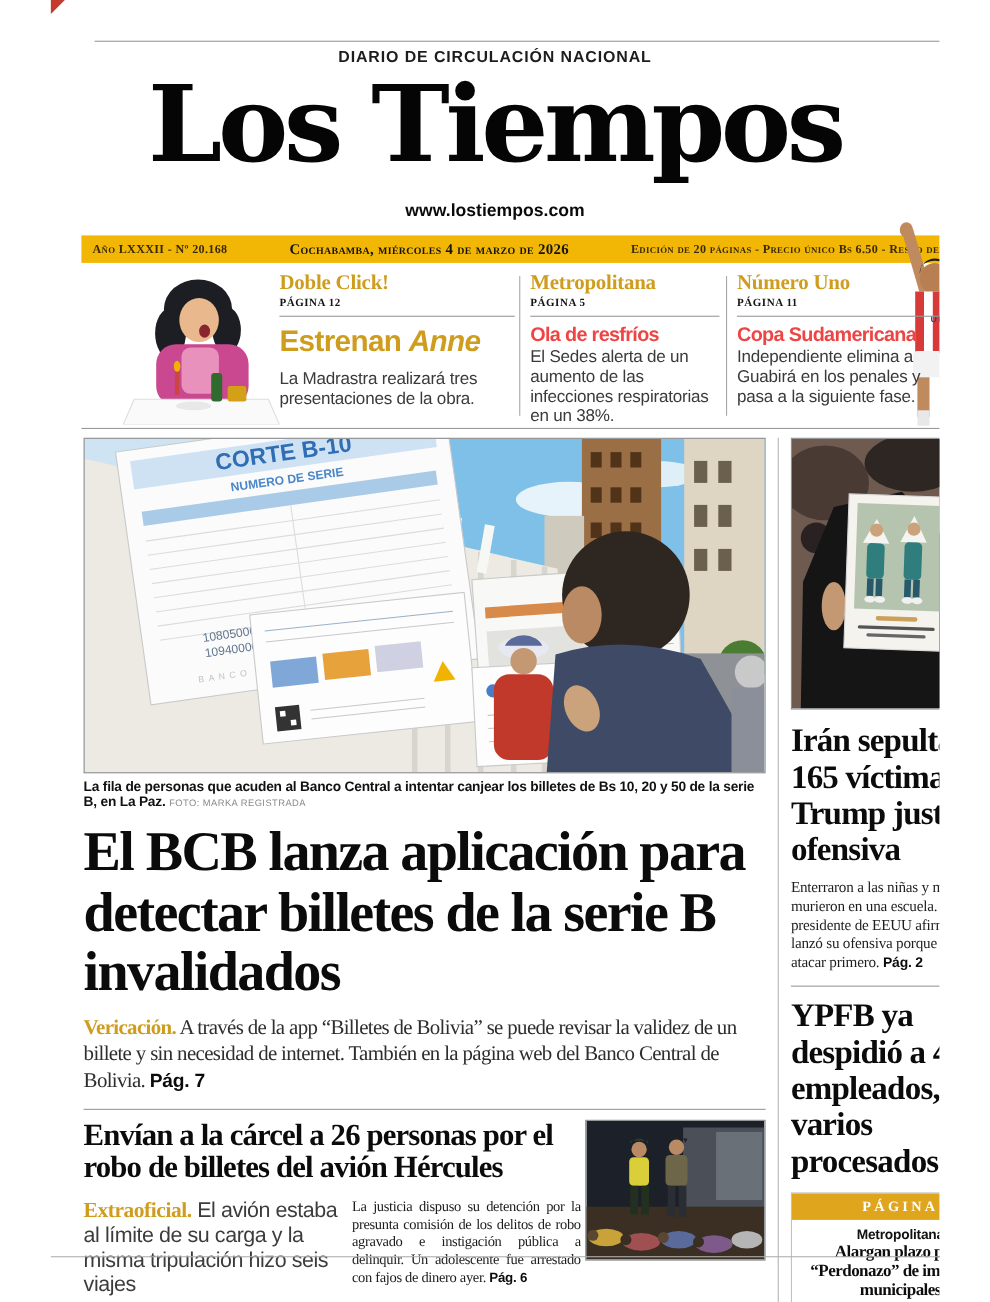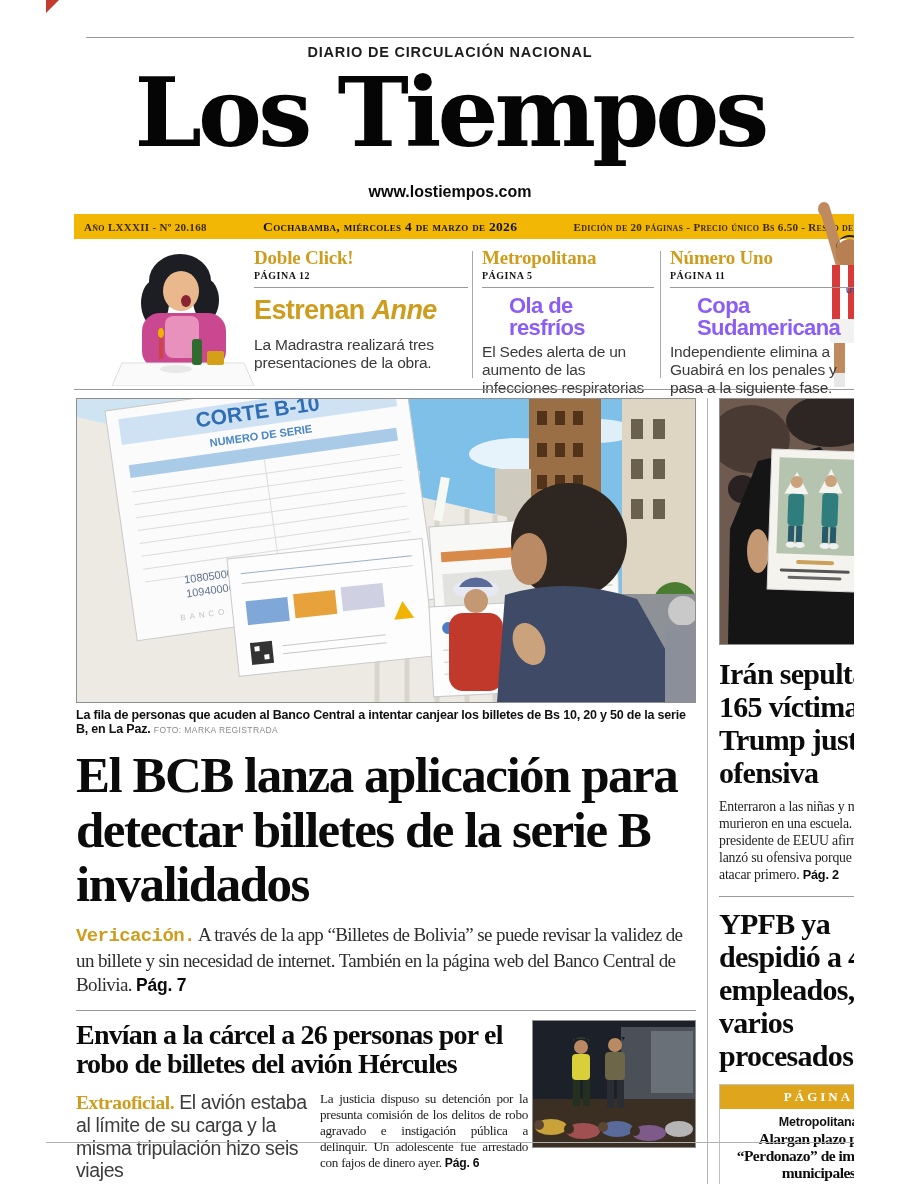--- a/index.html
+++ b/index.html
@@ -31,21 +31,21 @@
   .t1 { left:180px; width:214px; }
   .t2 { left:408px; width:172px; }
   .t3 { left:596px; width:188px; z-index:3; }
   .tz-vdiv { position:absolute; top:6px; bottom:10px; width:1px; background:#a8a8a8; }
   .vd1 { left:398px; } .vd2 { left:586px; }
   .kicker-gold { font-family:"Liberation Serif", serif; font-weight:bold; font-size:19px;
     color:var(--gold_text,#cf9d1e); letter-spacing:-0.2px; }
   .pagina { font-family:"Liberation Serif", serif; font-weight:bold; font-size:10px;
     letter-spacing:0.5px; color:#151515; margin-top:1px; }
   .t-rule { height:1px; background:#9a9a9a; margin:6px 0 7px; }
-  .t-title { font-size:22px; font-weight:bold; letter-spacing:-0.6px; color:#8b5cf6; line-height:1.02;margin-left:27px; }
+  .t-title { font-size:18px; font-weight:bold; letter-spacing:-0.6px; color:#ef4444; line-height:1.02; }
   .t-title-gold { font-size:27px; font-weight:bold; letter-spacing:-0.6px;
     color:var(--gold_text,#cf9d1e); margin:2px 0 10px; }
   .t-title-gold em { font-style:italic; }
   .t-body { font-size:15.5px; line-height:1.16; letter-spacing:-0.2px; color:#3a3a3a; margin-top:3px; }
   .teaser-photo { position:absolute; }
   .tp-left { left:30px; top:0; }
   .tp-right { right:-6px; top:-44px; z-index:2; }
 
   .teaser-bottom-rule { position:absolute; top:389px; left:28px; width:844px; height:1px; background:#9a9a9a; }
 
@@ -55,21 +55,21 @@
 
   figure.photo { border:1px solid #8f8f8f; overflow:hidden; background:#dfe7ee; }
   .lead-photo { width:620px; height:305px; }
   .caption { margin-top:5px; font-size:12.5px; font-weight:bold; letter-spacing:-0.2px; color:#111; }
   .caption .credit { font-weight:normal; font-size:8.5px; color:#8a8a8a; letter-spacing:0.4px; }
 
   .lead-headline { margin-top:12px; font-family:"Liberation Serif", serif; font-weight:bold;
     font-size:51px; line-height:1.07; letter-spacing:-1.5px; color:#0b0b0b; }
   .deck { margin-top:11px; font-family:"Liberation Serif", serif; font-size:19px;
     line-height:1.26; letter-spacing:-0.6px; color:#2e2e2e; }
-  .deck .kick { font-weight:bold; color:var(--gold_text,#cf9d1e);font-family:Liberation Mono, monospace; }
+  .deck .kick { font-weight:bold; color:var(--gold_text,#cf9d1e); }
   .deck strong, .story-body strong { font-family:"Liberation Sans", sans-serif; font-size:0.92em;
     font-weight:bold; color:#0b0b0b; letter-spacing:-0.2px; }
   .left-rule { height:1px; background:#9a9a9a; margin:13px 0 9px; }
 
   .secondary { display:flex; }
   .sec-text { width:452px; }
   .sec-headline { font-family:"Liberation Serif", serif; font-weight:bold; font-size:28px;
     line-height:1.06; letter-spacing:-0.8px; color:#0b0b0b; }
   .sec-cols { display:flex; margin-top:12px; }
   .sec-deck { width:232px; font-size:19.5px; line-height:1.15; letter-spacing:-0.4px; color:#3c3c3c; }

